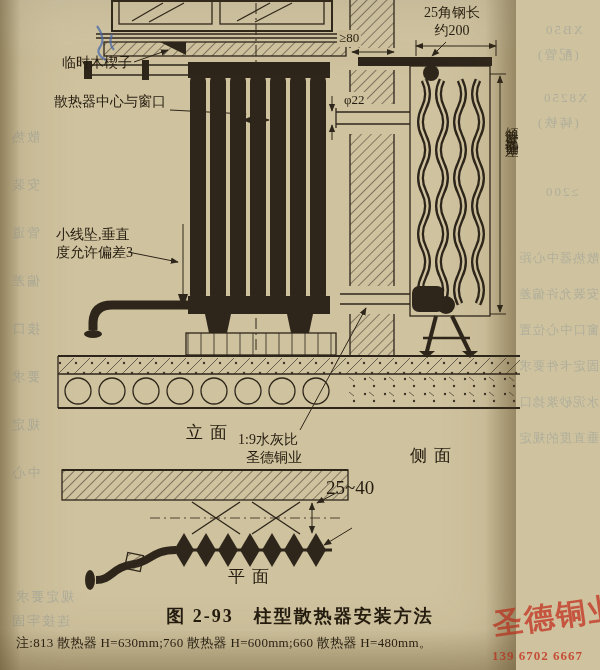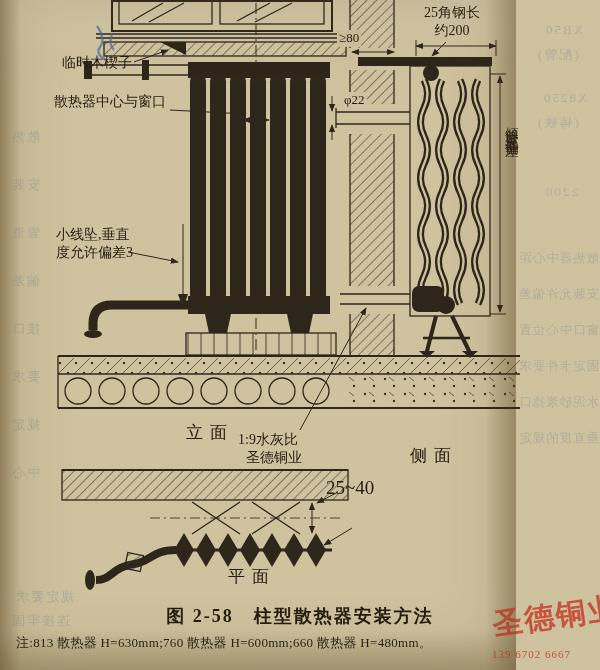--- a/index.html
+++ b/index.html
@@ -15,21 +15,21 @@
   svg{position:absolute;left:0;top:0}
   .ann{position:absolute;white-space:nowrap;font-size:14px;line-height:1.28}
   .chip{background:#cfc29e;padding:0 2px}
   .vtext{writing-mode:vertical-rl;letter-spacing:3px;font-size:13.5px}
   .label{font-size:17px;letter-spacing:7px}
   .caption{position:absolute;left:130px;top:604px;width:340px;text-align:center;font-size:18px;font-weight:bold;letter-spacing:2px}
   .note{position:absolute;left:16px;top:634px;width:575px;font-size:13px;letter-spacing:.3px}
   .bleed{position:absolute;transform:scaleX(-1);color:#6d8496;opacity:.32;font-size:13px;letter-spacing:2px;white-space:nowrap}
   .bleed.small{font-size:12.5px;letter-spacing:1px}
   .wm-name{position:absolute;left:492px;top:596px;color:#c43a28;opacity:.8;font-size:30px;font-weight:bold;transform:rotate(-8deg);letter-spacing:2px;white-space:nowrap}
-  .wm-phone{position:absolute;left:492px;top:648px;color:#c43a28;opacity:.85;font-size:11px;font-weight:normal;letter-spacing:1px;white-space:nowrap}
+  .wm-phone{position:absolute;left:492px;top:648px;color:#c43a28;opacity:.85;font-size:13px;font-weight:bold;letter-spacing:1px;white-space:nowrap}
 </style>
 </head>
 <body>
 
 <div class="page">
 
   <svg width="600" height="670" viewBox="0 0 600 670">
     <defs>
       <marker id="ah" viewBox="0 0 10 10" refX="9" refY="5" markerWidth="8" markerHeight="8" orient="auto-start-reverse">
         <path d="M0,1 L10,5 L0,9 z" fill="#2e261b"></path>
@@ -252,21 +252,21 @@
     <div style="padding-left:8px">圣德铜业</div>
   </div>
 
   <div class="ann label" style="left:410px;top:445px">侧面</div>
 
   <div class="ann" style="left:326px;top:476px;font-size:19px">25~40</div>
 
 
   <div class="ann label" style="left:228px;top:566px">平面</div>
 
-  <div class="caption">图 2-58　柱型散热器安装方法</div>
+  <div class="caption">图 2-93　柱型散热器安装方法</div>
   <div class="note">注:813 散热器 H=630mm;760 散热器 H=600mm;660 散热器 H=480mm。</div>
 
   <div class="wm-name">圣德铜业</div>
   <div class="wm-phone">139 6702 6667</div>
 
   <div class="bleed" style="left:544px;top:22px">XB50</div>
   <div class="bleed" style="left:536px;top:46px">(配管)</div>
   <div class="bleed" style="left:542px;top:90px">X8250</div>
   <div class="bleed" style="left:536px;top:114px">(铸铁)</div>
   <div class="bleed" style="left:544px;top:184px">≥200</div>

